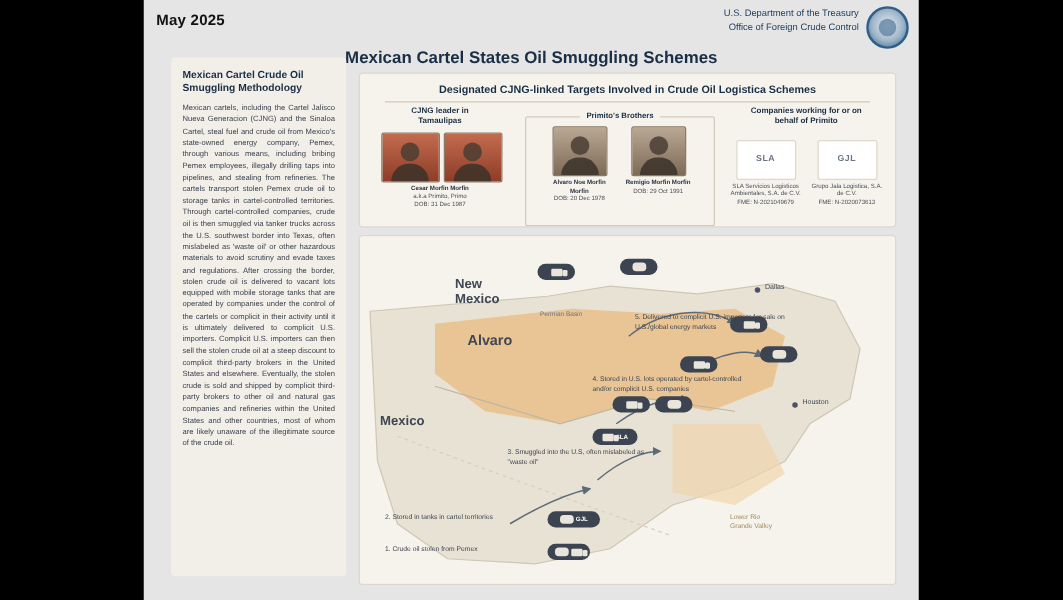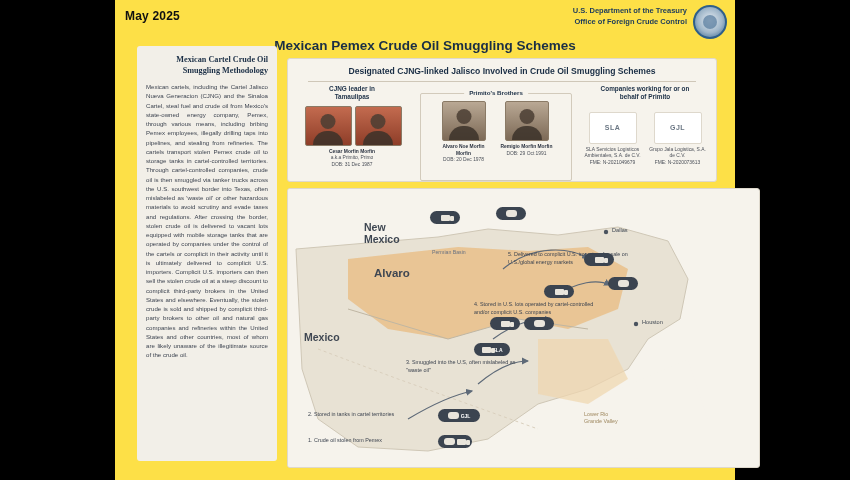--- a/index.html
+++ b/index.html
@@ -4,35 +4,35 @@
 <style>
   html,body{margin:0;padding:0;}
   body{
     width:850px;height:480px;
     background:#000;
     font-family:"Liberation Sans", sans-serif;
     overflow:hidden;
   }
   .page{
     position:absolute;left:115px;top:0;width:620px;height:480px;
-    background:#fde047;
+    background:#e5e5e5;
   }
   
   .hdr{
     position:absolute;left:0;top:0;width:620px;height:38px;
     border-bottom:0px solid #ddd;
   }
   .hdr-date{
     position:absolute;left:10px;top:9px;
     font-size:12px;font-weight:bold;color:#111;
     letter-spacing:.2px;
   }
   .hdr-right{
     position:absolute;right:48px;top:6px;text-align:right;
-    font-size:7.5px;color:#1b3a5c;line-height:1.45;font-weight:bold;
+    font-size:7.5px;color:#1b3a5c;line-height:1.45;font-weight:normal;
   }
   .seal{
     position:absolute;right:8px;top:5px;width:30px;height:30px;border-radius:50%;
     background:radial-gradient(circle at 50% 45%, #e8edf3 0%, #9fb6c9 55%, #2e5f8a 100%);
     border:2px solid #2e5f8a;
   }
   .seal:after{
     content:"";position:absolute;left:50%;top:50%;width:14px;height:14px;
     transform:translate(-50%,-50%);border-radius:50%;
     background:#5b7fa0;opacity:.75;
@@ -42,22 +42,22 @@
     position:absolute;left:0;top:38px;width:620px;
     text-align:center;font-size:13.5px;font-weight:bold;color:#1a2e45;
   }
   
   .left-col{
     position:absolute;left:22px;top:46px;width:140px;height:415px;
     background:#f2efe8;border-radius:3px;
     padding:8px 9px;box-sizing:border-box;
   }
   .left-title{
-    font-size:8.2px;font-weight:bold;color:#1a2e45;text-align:right;
-    line-height:1.35;margin-bottom:6px;font-family:Liberation Serif, serif;
+    font-size:8.2px;font-weight:bold;color:#1a2e45;text-align:left;
+    line-height:1.35;margin-bottom:6px;
   }
   .left-body{
     font-size:6.1px;color:#3d4450;line-height:1.52;text-align:justify;
   }
   
   .right-panel{
     position:absolute;left:172px;top:58px;width:428px;height:122px;
     background:#f6f3ec;border:1px solid #ded8cc;border-radius:3px;
   }
   .panel-title{
@@ -104,21 +104,21 @@
     white-space:nowrap;
   }
   .logo-box{
     width:46px;height:30px;background:#ffffff;border:1px solid #ded8cc;border-radius:2px;
     display:flex;align-items:center;justify-content:center;
     font-size:7px;font-weight:bold;color:#6a7683;letter-spacing:.5px;
   }
   
   .map-wrap{
     position:absolute;left:172px;top:188px;width:428px;height:278px;
-    background:#f6f3ec;border:1px solid #ded8cc;border-radius:3px;overflow:hidden;padding-left:43px;
+    background:#f6f3ec;border:1px solid #ded8cc;border-radius:3px;overflow:hidden;
   }
   .map-svg{position:absolute;left:0;top:0;}
   .mlabel{position:absolute;font-weight:bold;color:#3f4752;}
   .callout{
     position:absolute;font-size:5.4px;color:#3d4450;line-height:1.4;
   }
   .pill{
     position:absolute;height:13px;border-radius:7px;background:#3b4450;
     display:flex;align-items:center;justify-content:center;gap:2px;
     padding:0 4px;box-sizing:border-box;
@@ -141,29 +141,29 @@
 
   <div class="hdr">
     <div class="hdr-date">May 2025</div>
     <div class="hdr-right">
       <div>U.S. Department of the Treasury</div>
       <div>Office of Foreign Crude Control</div>
     </div>
     <div class="seal"></div>
   </div>
 
-  <div class="main-title">Mexican Pemex Crude Oil Smuggling Schemes</div>
+  <div class="main-title">Mexican Cartel States Oil Smuggling Schemes</div>
 
   <div class="left-col">
     <div class="left-title">Mexican Cartel Crude Oil<br>Smuggling Methodology</div>
     <div class="left-body">Mexican cartels, including the Cartel Jalisco Nueva Generacion (CJNG) and the Sinaloa Cartel, steal fuel and crude oil from Mexico's state-owned energy company, Pemex, through various means, including bribing Pemex employees, illegally drilling taps into pipelines, and stealing from refineries. The cartels transport stolen Pemex crude oil to storage tanks in cartel-controlled territories. Through cartel-controlled companies, crude oil is then smuggled via tanker trucks across the U.S. southwest border into Texas, often mislabeled as 'waste oil' or other hazardous materials to avoid scrutiny and evade taxes and regulations. After crossing the border, stolen crude oil is delivered to vacant lots equipped with mobile storage tanks that are operated by companies under the control of the cartels or complicit in their activity until it is ultimately delivered to complicit U.S. importers. Complicit U.S. importers can then sell the stolen crude oil at a steep discount to complicit third-party brokers in the United States and elsewhere. Eventually, the stolen crude is sold and shipped by complicit third-party brokers to other oil and natural gas companies and refineries within the United States and other countries, most of whom are likely unaware of the illegitimate source of the crude oil.</div>
   </div>
 
   <div class="right-panel">
-    <div class="panel-title">Designated CJNG-linked Jalisco Involved in Crude Oil Smuggling Schemes</div>
+    <div class="panel-title">Designated CJNG-linked Targets Involved in Crude Oil Logistica Schemes</div>
     <div class="panel-underline"></div>
 
     <div class="grp" style="left:8px;width:112px;">
       <div class="grp-label" id="g0lab">CJNG leader in<br>Tamaulipas</div>
       <div class="cards">
         <div class="card">
           <div class="photo red"></div>
         </div>
         <div class="card">
           <div class="photo red"></div>

